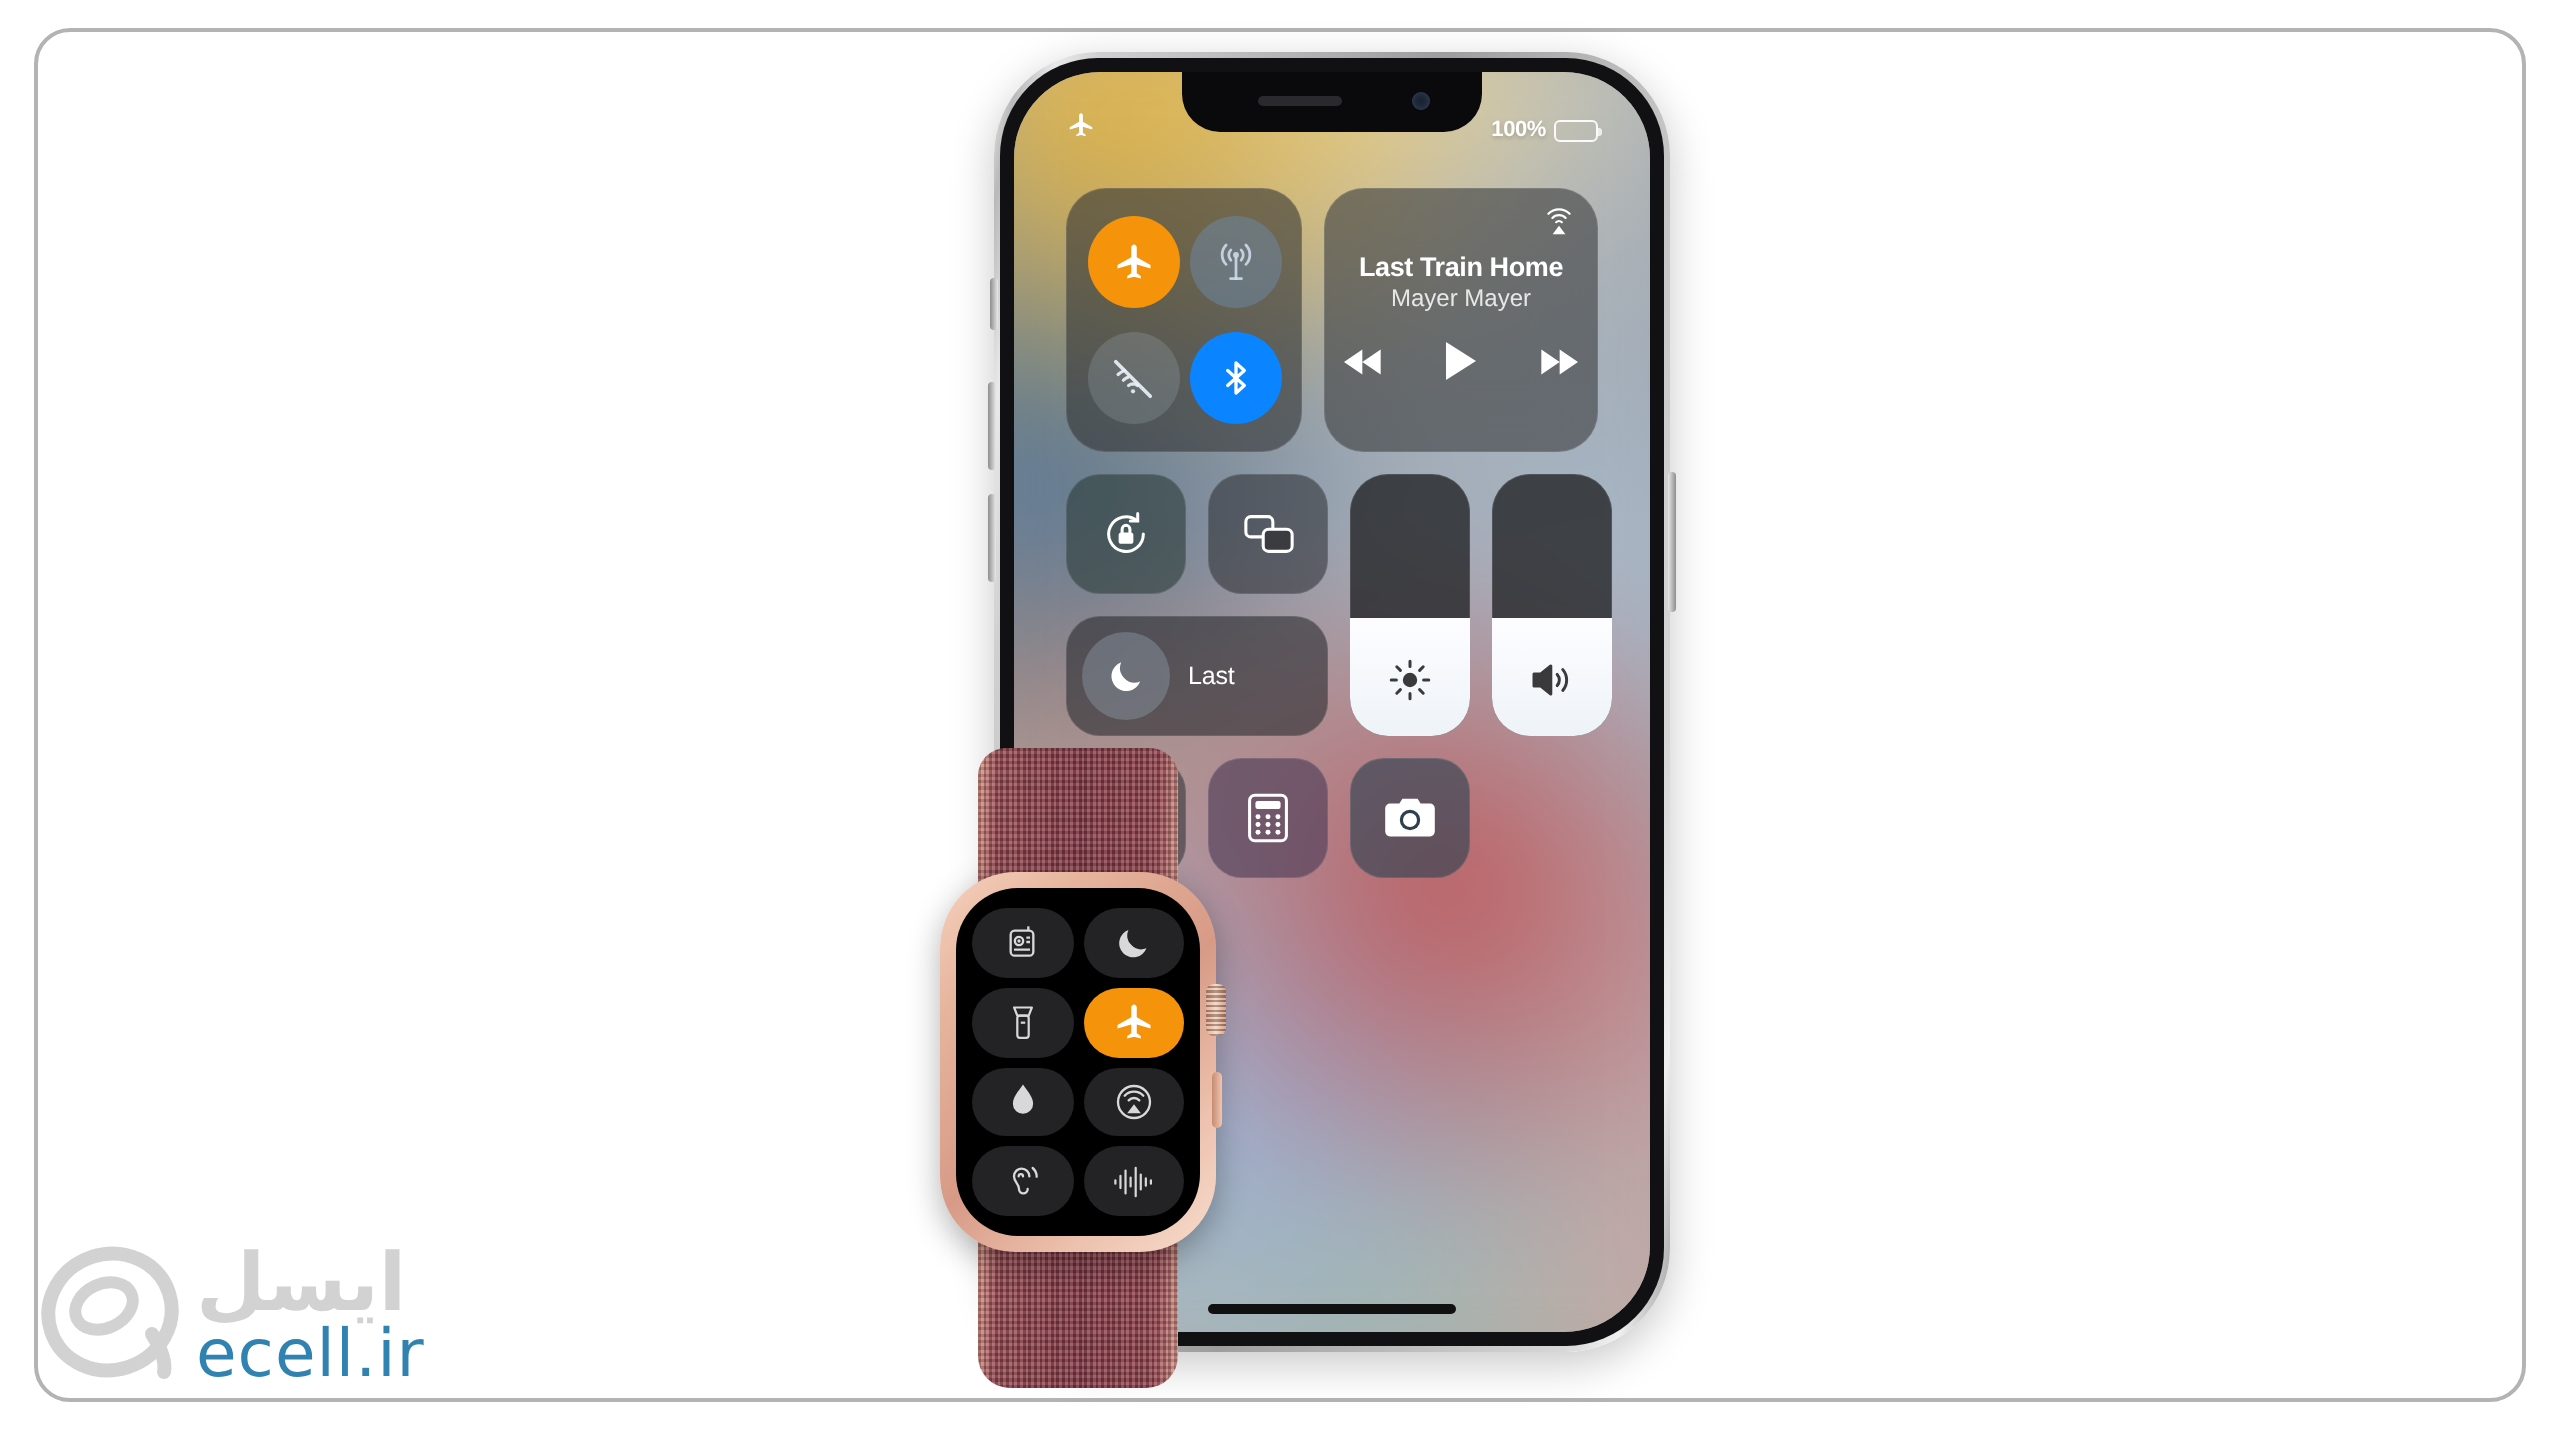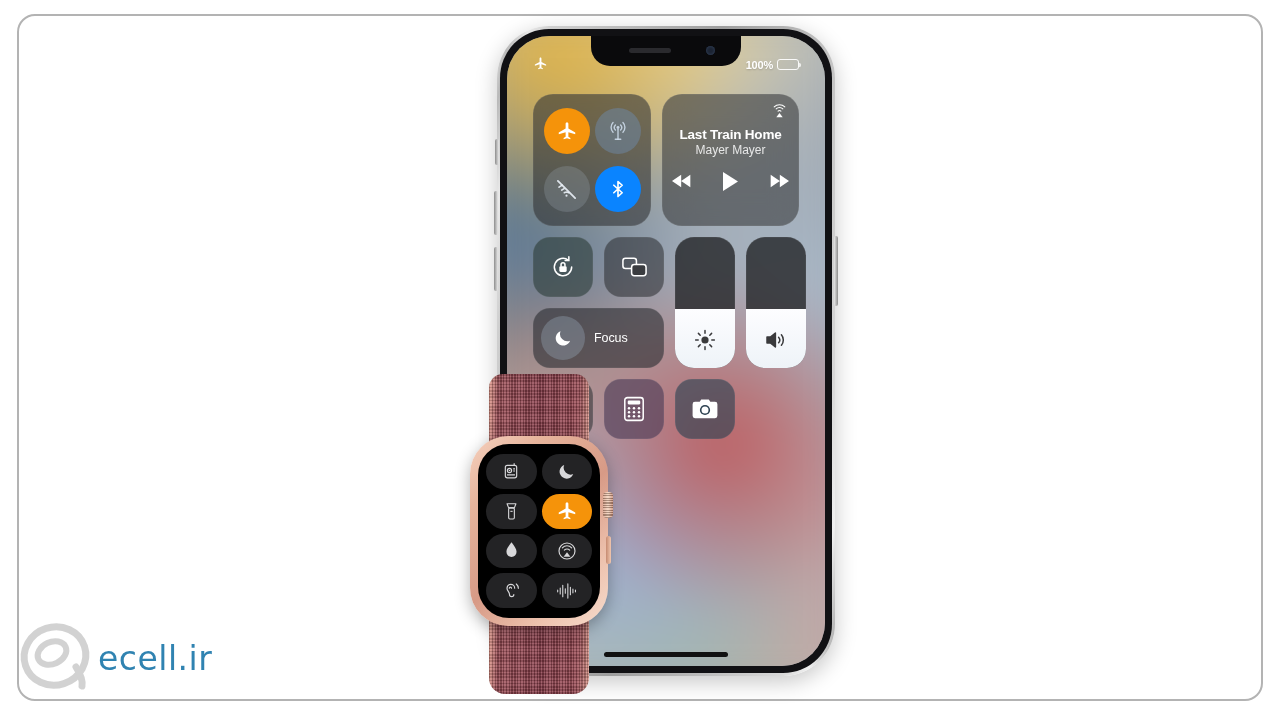--- a/index.html
+++ b/index.html
@@ -109,21 +109,21 @@
                background: linear-gradient(270deg,#8d8d8d,#e8e8e8); }
 
   
   .status-bar {
     position: absolute; top: 0; left: 0; right: 0; height: 44px;
     display: flex; align-items: center; justify-content: space-between;
     padding: 14px 26px 0 26px;
     z-index: 5; color: #fff;
   }
   .sb-left { display:flex; align-items:center; }
-  .sb-right { display:flex; align-items:flex-start; gap:4px; }
+  .sb-right { display:flex; align-items:flex-end; gap:4px; }
   .sb-batt-text { font-size: 11px; font-weight: 600; letter-spacing:-.2px;
                   text-shadow: 0 1px 2px rgba(0,0,0,.18); }
   .batt {
     width: 22px; height: 11px; border: 1.3px solid rgba(255,255,255,.92);
     border-radius: 3px; position: relative; padding: 1.2px;
   }
   .batt::after {
     content:''; position:absolute; right:-3.2px; top:3px;
     width:1.8px; height:4px; border-radius:0 1.5px 1.5px 0;
     background: rgba(255,255,255,.75);
@@ -411,21 +411,21 @@
                   <rect x="11" y="9.5" width="15" height="11.5" rx="2.8" fill="#3a3c40"></rect>
                 </svg>
               </div>
             </div>
             <div class="mod-focus">
               <div class="focus-circle">
                 <svg width="20" height="20" viewBox="0 0 24 24" fill="#fff">
                   <path d="M20.5 15.3A8.8 8.8 0 019.1 3.8a8.9 8.9 0 1011.4 11.5z"></path>
                 </svg>
               </div>
-              <span class="focus-label">Focus</span>
+              <span class="focus-label">Last</span>
             </div>
           </div>
 
           <div class="col-stack">
             <div class="slider">
               <div class="slider-fill" style="height:45%"></div>
               <div class="slider-icon">
                 <svg width="24" height="24" viewBox="0 0 24 24" fill="none" stroke="#3a3a3c" stroke-width="1.5" stroke-linecap="round">
                   <circle cx="12" cy="12" r="3.6" fill="#3a3a3c" stroke="none"></circle>
                   <path d="M12 2.6v2.6M12 18.8v2.6M2.6 12h2.6M18.8 12h2.6M5.4 5.4l1.8 1.8M16.8 16.8l1.8 1.8M18.6 5.4l-1.8 1.8M7.2 16.8l-1.8 1.8"></path>
@@ -561,17 +561,18 @@
 
   <div id="watermark">
     <span>
       <svg width="78" height="78" viewBox="0 0 78 78" fill="none">
         <ellipse cx="39" cy="39" rx="31" ry="29" transform="rotate(-18 39 39)" stroke="#c9c9c9" stroke-width="7"></ellipse>
         <ellipse cx="36" cy="36" rx="15" ry="11" transform="rotate(-25 36 36)" stroke="#c9c9c9" stroke-width="6"></ellipse>
         <path d="M60 50c5 8 7 14 6 19" stroke="#c9c9c9" stroke-width="7" stroke-linecap="round"></path>
       </svg>
     </span>
     <div class="wm-text">
+      <span class="wm-fa">ایسل</span>
       <span class="wm-en">ecell.ir</span>
     </div>
   </div>
 
 </div>
 
 </body></html>

